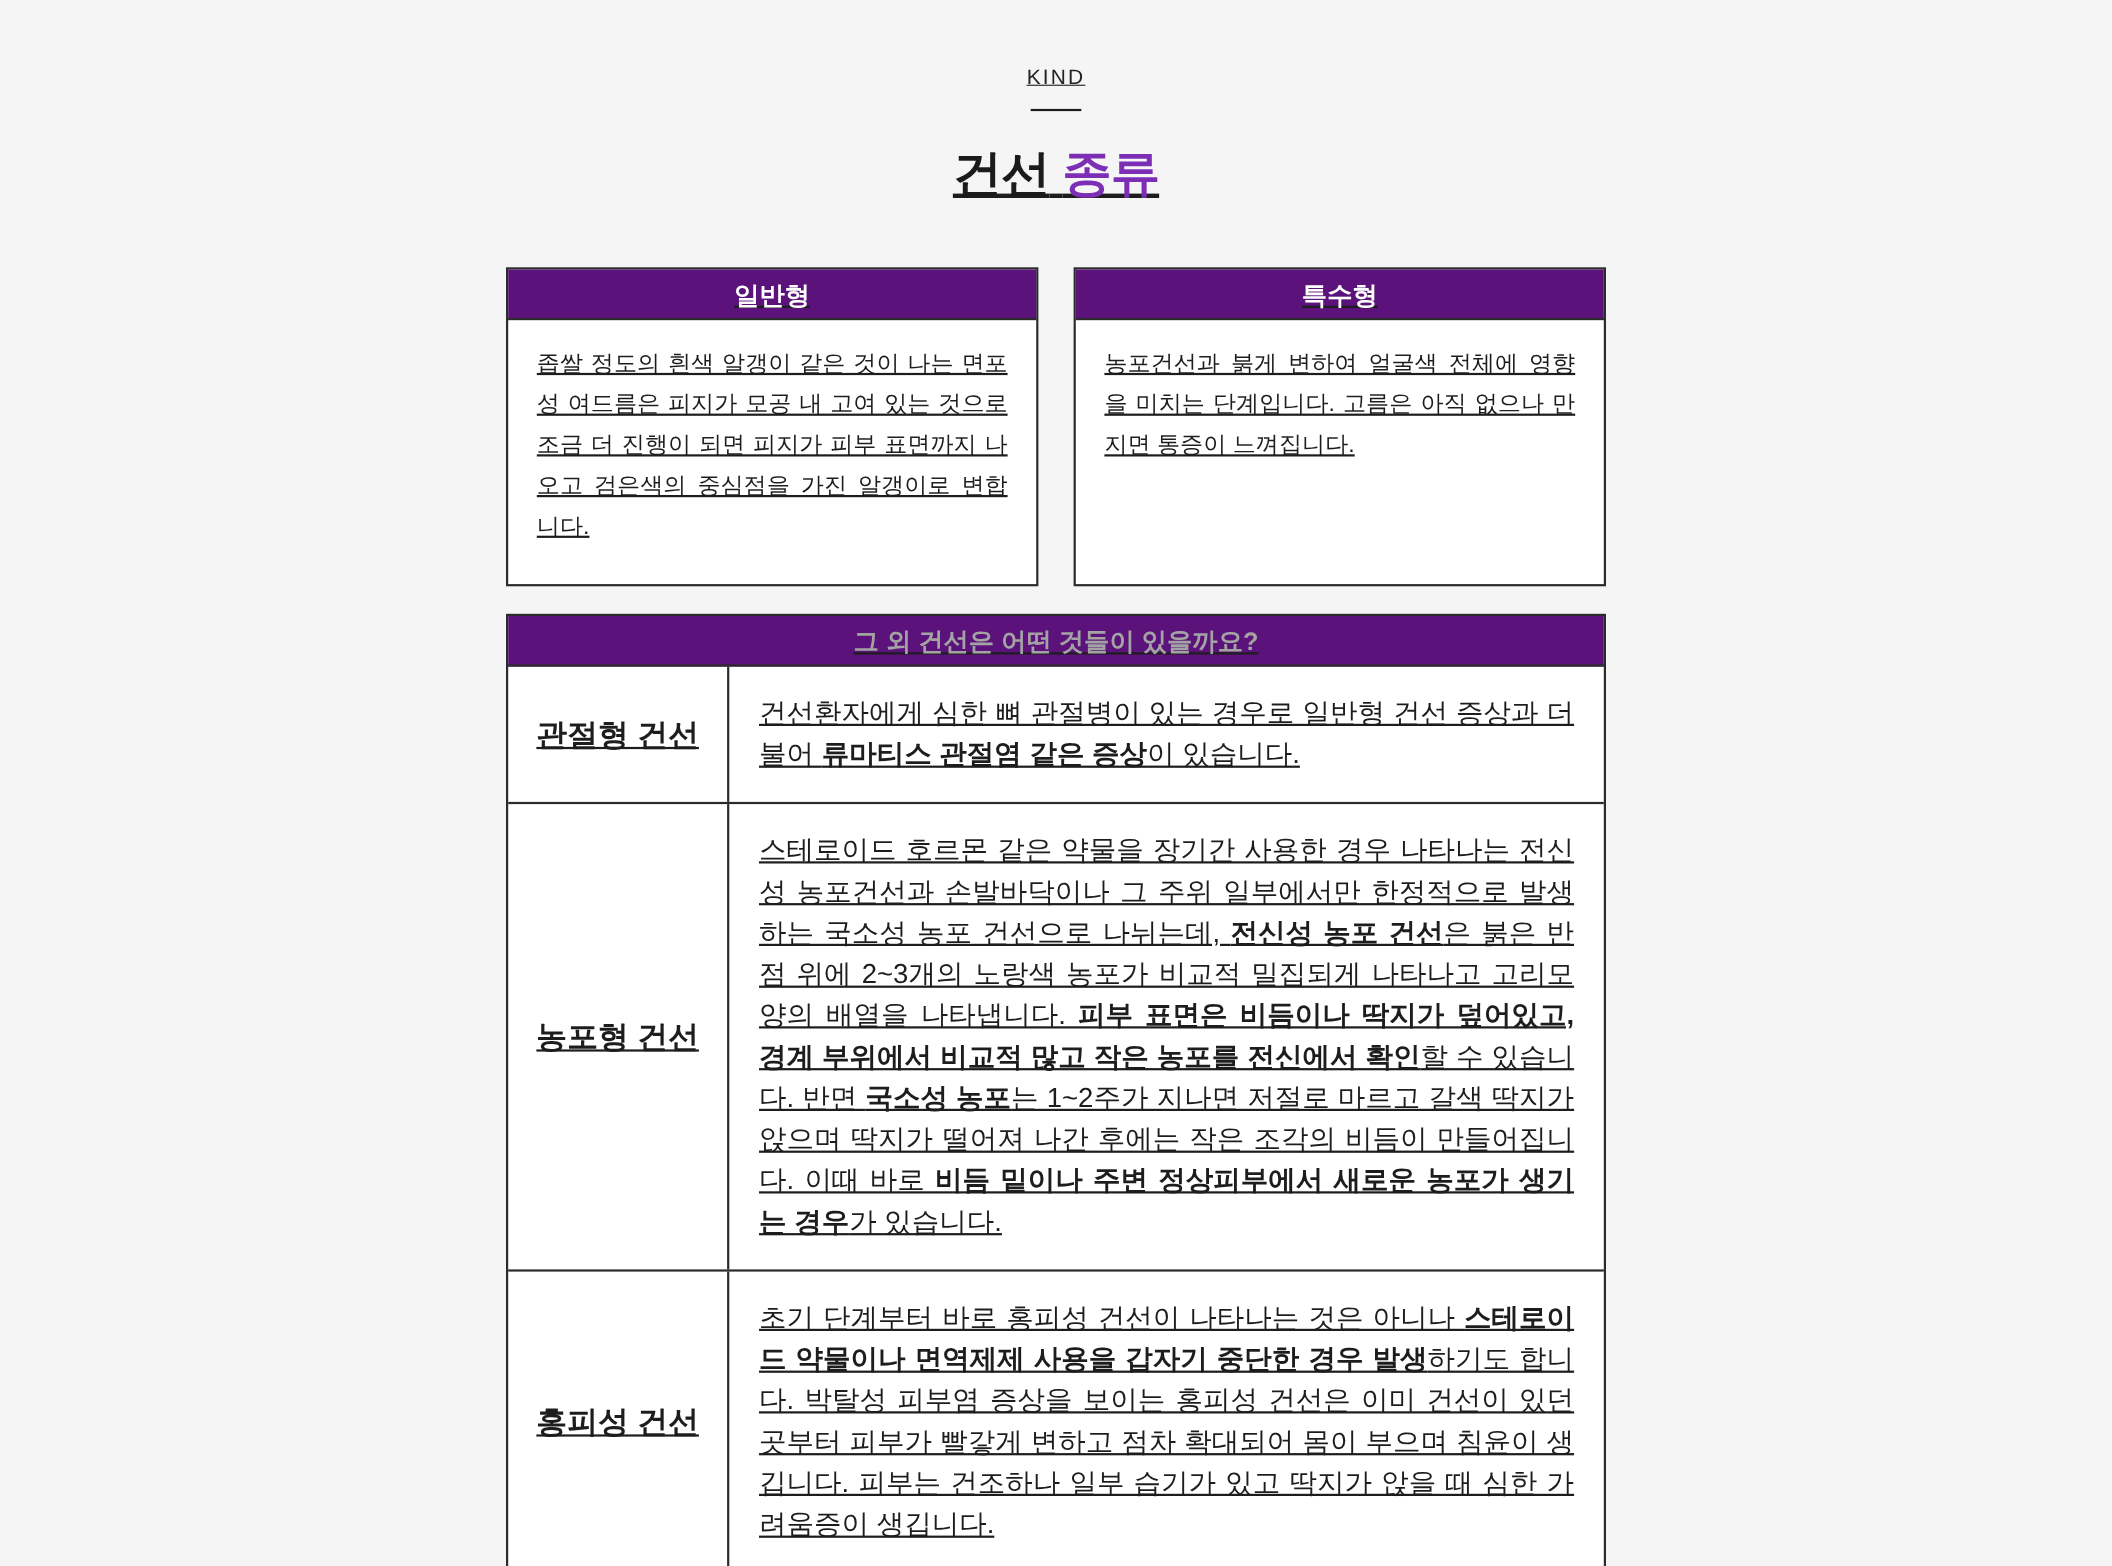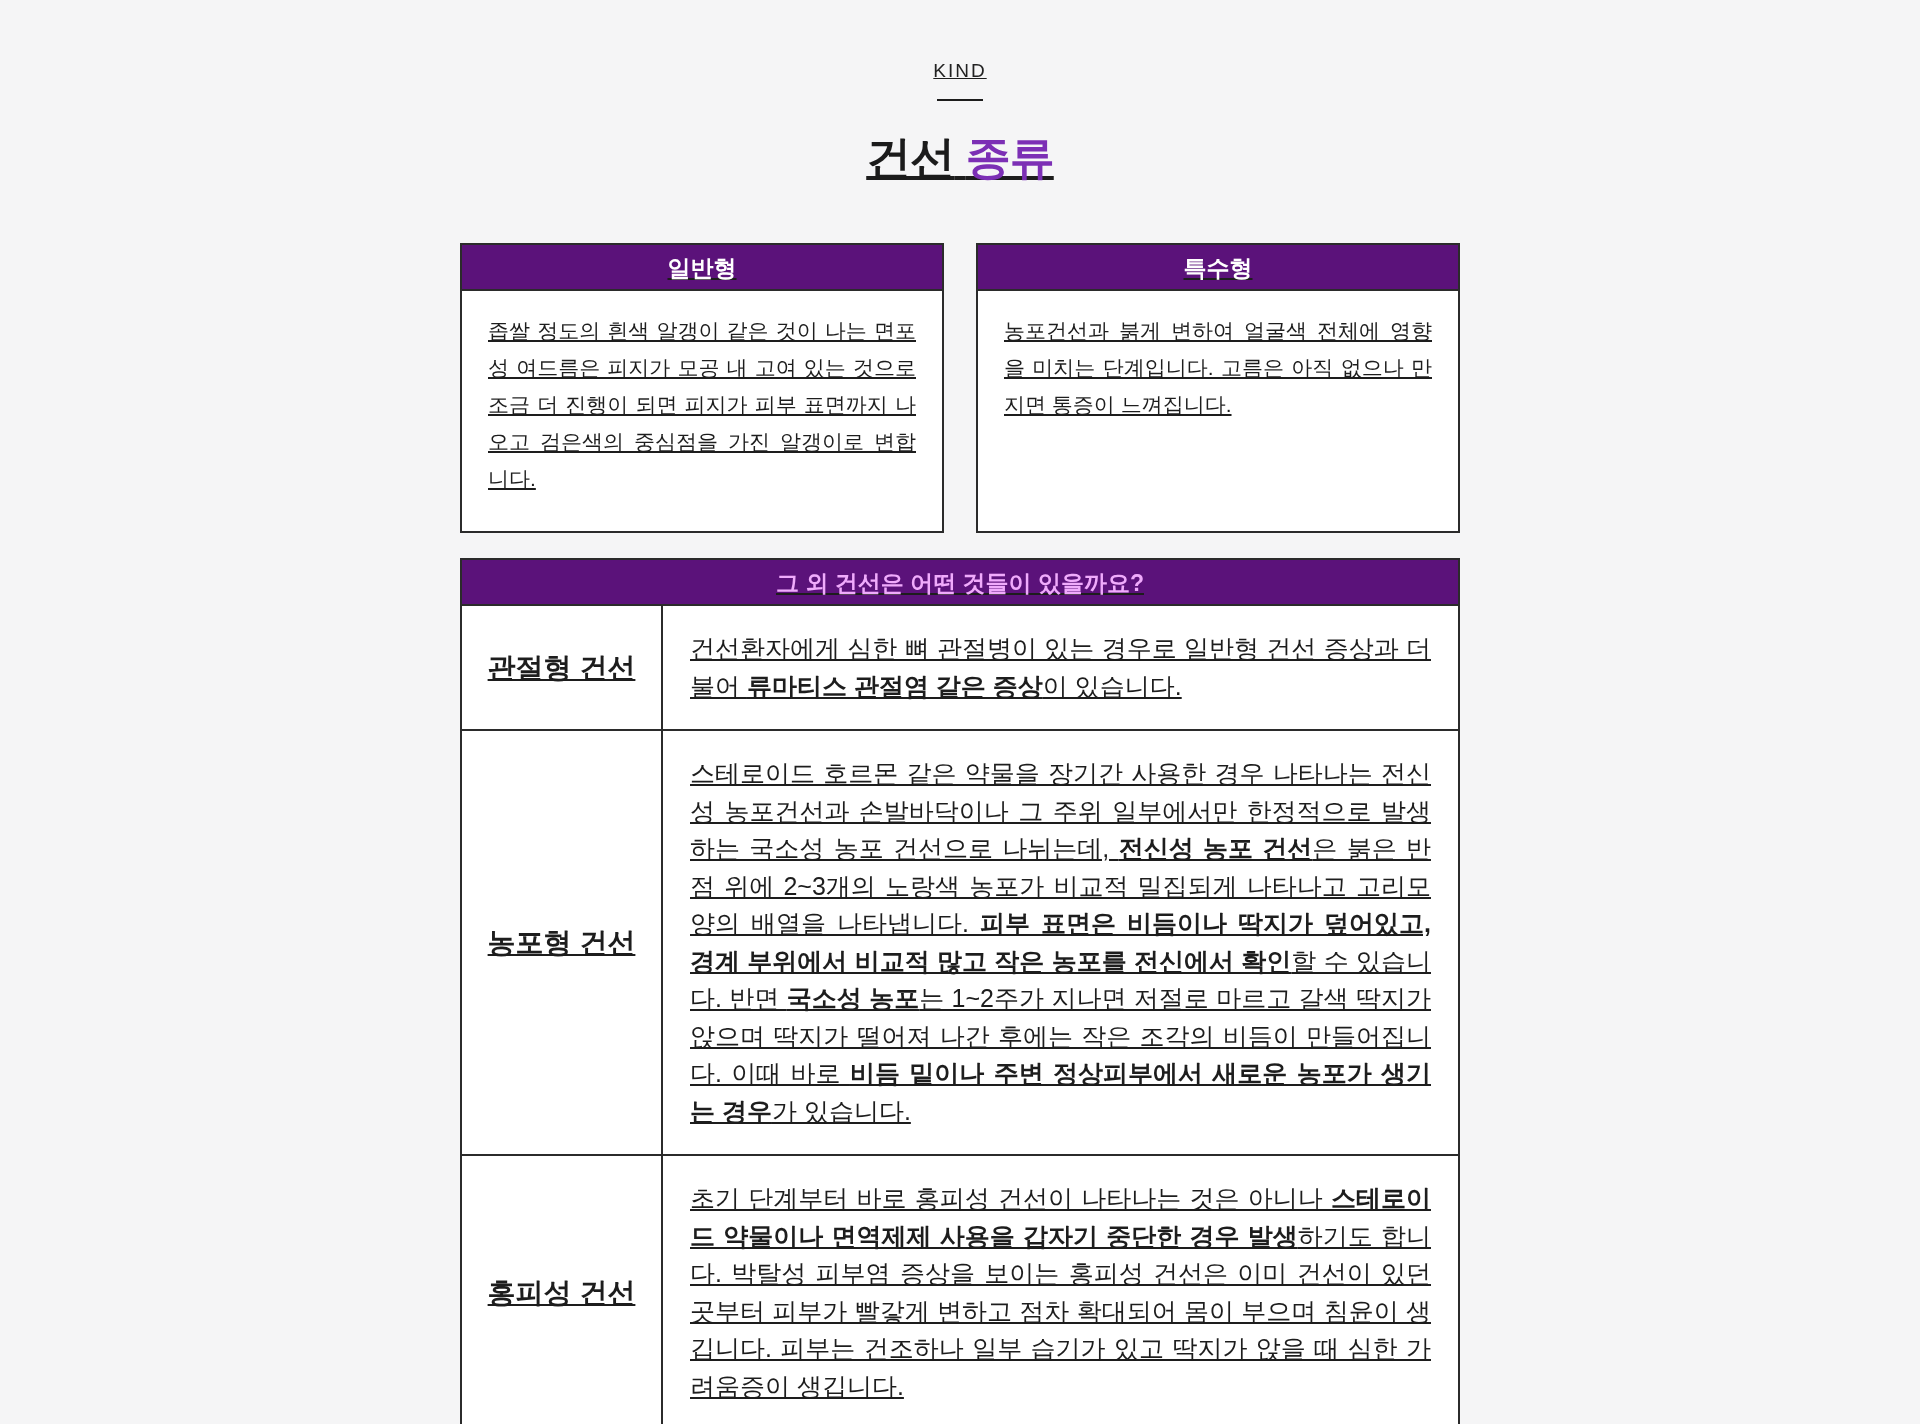--- a/index.html
+++ b/index.html
@@ -80,21 +80,21 @@
   }
   
   .kinds-table{
     margin-top:25px;
     background:#fff;
     border:2px solid var(--border);
   }
   .table-head{
     background:var(--purple);
     border-bottom:2px solid var(--border);
-    color:#f0abfc;
+    color:#a3a3a3;
     font-size:23px;
     font-weight:700;
     text-align:center;
     height:46px;
     line-height:46px;
   }
   .trow{
     display:flex;
     border-bottom:2px solid var(--border);
   }

